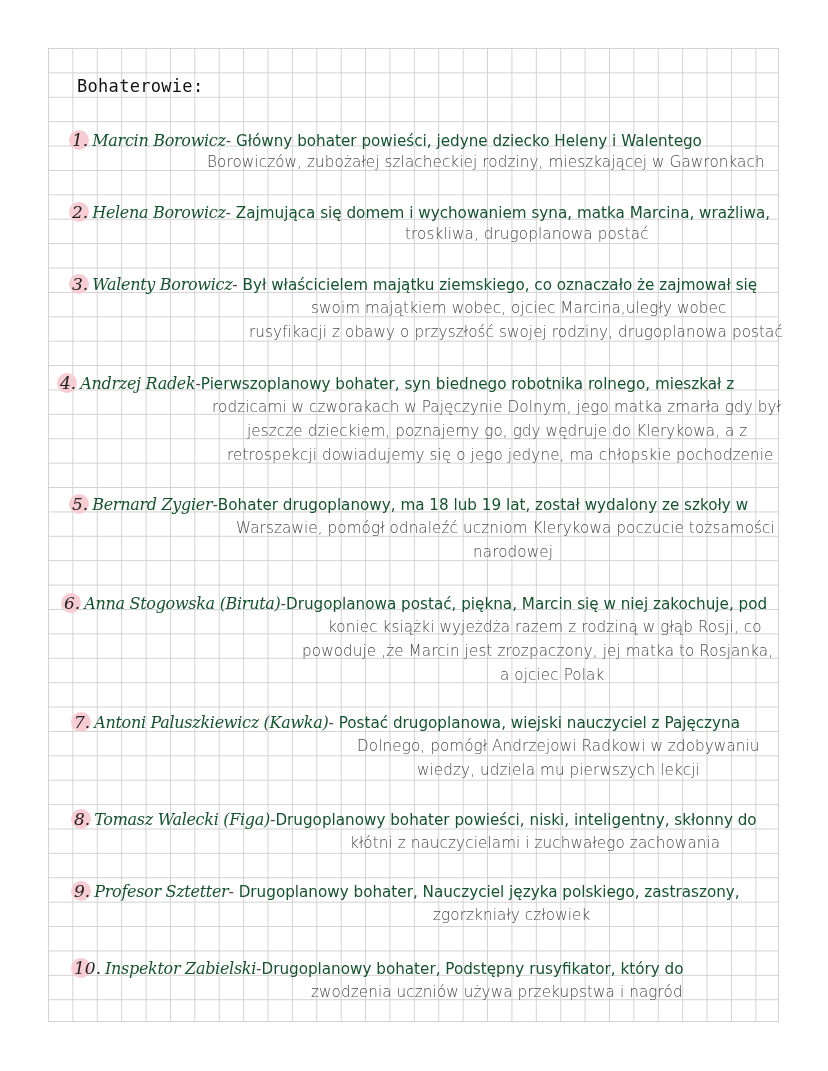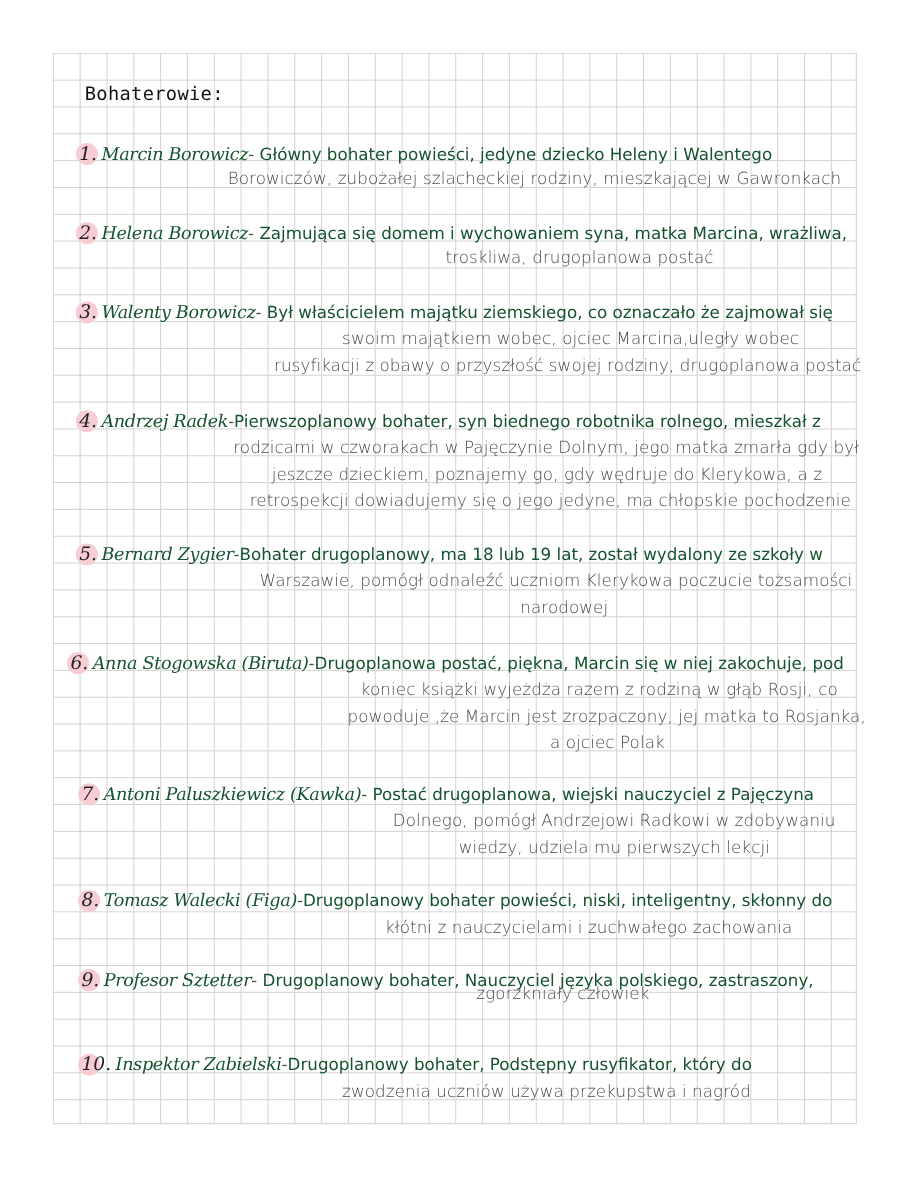--- a/index.html
+++ b/index.html
@@ -123,21 +123,21 @@
 <div class="entry" style="top:272px;">
   <div class="head" style="left:72px;top:0;">
     <span class="num">3.</span>
     <span class="name">Walenty Borowicz</span><span class="dash">-</span><span class="desc-first"> Był właścicielem majątku ziemskiego, co oznaczało że zajmował się</span>
   </div>
   <div class="line" style="left:279px;top:24px;">swoim majątkiem wobec, ojciec Marcina,uległy wobec</div>
   <div class="line" style="left:217px;top:48px;">rusyfikacji z obawy o przyszłość swojej rodziny, drugoplanowa postać</div>
 </div>
 
 <div class="entry" style="top:371px;">
-  <div class="head" style="left:72px;top:0;">
+  <div class="head" style="left:60px;top:0;">
     <span class="num">4.</span>
     <span class="name">Andrzej Radek</span><span class="dash">-</span><span class="desc-first">Pierwszoplanowy bohater, syn biednego robotnika rolnego, mieszkał z</span>
   </div>
   <div class="line" style="left:180px;top:24px;">rodzicami w czworakach w Pajęczynie Dolnym, jego matka zmarła gdy był</div>
   <div class="line" style="left:215px;top:48px;">jeszcze dzieckiem, poznajemy go, gdy wędruje do Klerykowa, a z</div>
   <div class="line" style="left:195px;top:72px;">retrospekcji dowiadujemy się o jego jedyne, ma chłopskie pochodzenie</div>
 </div>
 
 <div class="entry" style="top:492px;">
   <div class="head" style="left:72px;top:0;">
@@ -147,21 +147,21 @@
   <div class="line" style="left:204px;top:24px;">Warszawie, pomógł odnaleźć uczniom Klerykowa poczucie tożsamości</div>
   <div class="line" style="left:441px;top:48px;">narodowej</div>
 </div>
 
 <div class="entry" style="top:591px;">
   <div class="head" style="left:64px;top:0;">
     <span class="num">6.</span>
     <span class="name">Anna Stogowska (Biruta)</span><span class="dash">-</span><span class="desc-first">Drugoplanowa postać, piękna, Marcin się w niej zakochuje, pod</span>
   </div>
   <div class="line" style="left:296px;top:24px;">koniec książki wyjeżdża razem z rodziną w głąb Rosji, co</div>
-  <div class="line" style="left:284px;top:48px;">powoduje ,że Marcin jest zrozpaczony, jej matka to Rosjanka,</div>
+  <div class="line" style="left:270px;top:48px;">powoduje ,że Marcin jest zrozpaczony, jej matka to Rosjanka,</div>
   <div class="line" style="left:468px;top:72px;">a ojciec Polak</div>
 </div>
 
 <div class="entry" style="top:710px;">
   <div class="head" style="left:74px;top:0;">
     <span class="num">7.</span>
     <span class="name">Antoni Paluszkiewicz (Kawka)</span><span class="dash">-</span><span class="desc-first">  Postać drugoplanowa, wiejski nauczyciel z Pajęczyna</span>
   </div>
   <div class="line" style="left:325px;top:24px;">Dolnego, pomógł Andrzejowi Radkowi w zdobywaniu</div>
   <div class="line" style="left:385px;top:48px;">wiedzy, udziela mu pierwszych lekcji</div>
@@ -173,21 +173,21 @@
     <span class="name">Tomasz Walecki (Figa)</span><span class="dash">-</span><span class="desc-first">Drugoplanowy bohater powieści, niski, inteligentny, skłonny do</span>
   </div>
   <div class="line" style="left:318px;top:24px;">kłótni z nauczycielami i zuchwałego zachowania</div>
 </div>
 
 <div class="entry" style="top:879px;">
   <div class="head" style="left:74px;top:0;">
     <span class="num">9.</span>
     <span class="name">Profesor Sztetter</span><span class="dash">-</span><span class="desc-first"> Drugoplanowy bohater, Nauczyciel języka polskiego, zastraszony,</span>
   </div>
-  <div class="line" style="left:401px;top:12px;">zgorzkniały człowiek</div>
+  <div class="line" style="left:401px;top:24px;">zgorzkniały człowiek</div>
 </div>
 
 <div class="entry" style="top:956px;">
   <div class="head" style="left:74px;top:0;">
     <span class="num">10.</span>
     <span class="name">Inspektor Zabielski</span><span class="dash">-</span><span class="desc-first">Drugoplanowy bohater, Podstępny rusyfikator, który do</span>
   </div>
   <div class="line" style="left:279px;top:24px;">zwodzenia uczniów używa przekupstwa i nagród</div>
 </div>
 

